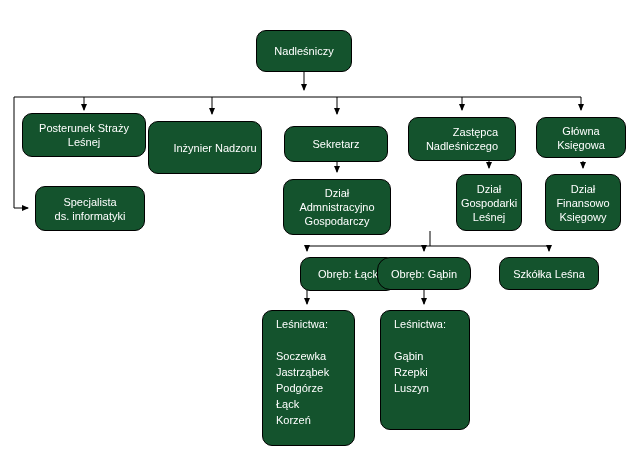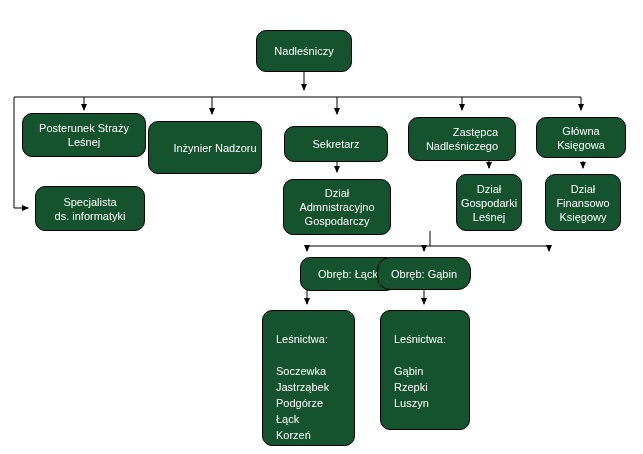--- a/index.html
+++ b/index.html
@@ -36,21 +36,21 @@
     justify-content: center;
     text-align: center;
     white-space: pre-line;
     padding: 2px 4px;
   }
   .node.list {
     align-items: flex-start;
     justify-content: flex-start;
     text-align: left;
     line-height: 16px;
-    padding: 20px 6px 6px 13px;
+    padding: 5px 6px 6px 13px;
   }
   
   #n-nadlesniczy   { left:256px; top:30px;  width:96px;  height:42px; }
   #n-posterunek    { left:22px;  top:113px; width:124px; height:44px; }
   #n-inzynier      { left:148px; top:121px; width:114px; height:53px;padding-left:24px; }
   #n-sekretarz     { left:284px; top:126px; width:104px; height:36px; }
   #n-zastepca      { left:408px; top:117px; width:108px; height:44px;text-align:right; }
   #n-glowna        { left:536px; top:117px; width:90px;  height:41px; }
   #n-specjalista   { left:35px;  top:186px; width:110px; height:45px; }
   #n-dzial-adm     { left:283px; top:179px; width:108px; height:56px; }
@@ -128,20 +128,21 @@
 Leśnej</div>
 
   <div class="node" id="n-dzial-fin">Dział
 Finansowo
 Księgowy</div>
 
   <div class="node" id="n-obreb-lack">Obręb: Łąck</div>
 
   <div class="node" id="n-obreb-gabin">Obręb: Gąbin</div>
 
+  <div class="node" id="n-szkolka">Szkółka Leśna</div>
 
   <div class="node list" id="n-lesnictwa-lack">Leśnictwa:
 
 Soczewka
 Jastrząbek
 Podgórze
 Łąck
 Korzeń</div>
 
   <div class="node list" id="n-lesnictwa-gabin">Leśnictwa:

